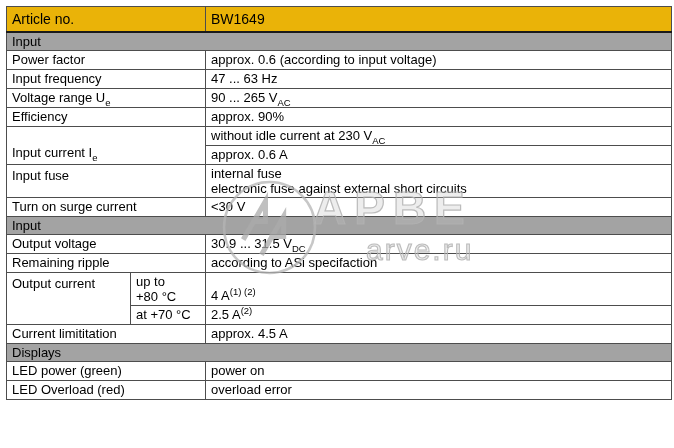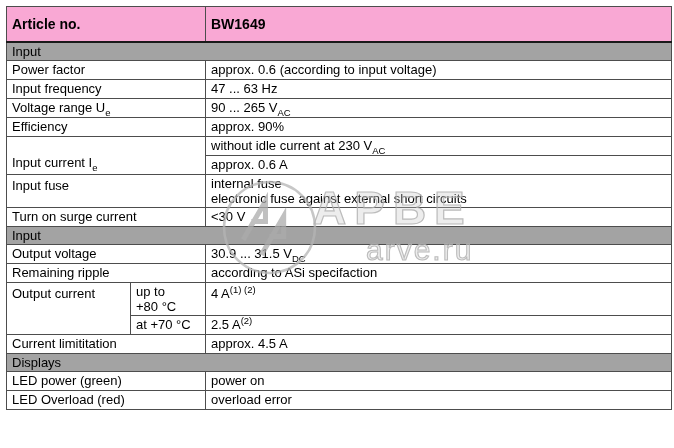--- a/index.html
+++ b/index.html
@@ -20,24 +20,24 @@
     font-size: 13px;
   }
   table.spec td {
     border: 1px solid #4d4d4d;
     padding: 1px 5px;
     height: 19px;
     vertical-align: middle;
     background: #ffffff;
   }
   tr.hdr td {
-    background: #f9a8d4;
-    font-weight: bold;
+    background: #eab308;
+    font-weight: normal;
     font-size: 14px;
-    height: 35px;
+    height: 25px;
     border-bottom: 2px solid #1a1a1a;
   }
   tr.sec td {
     background: #a3a3a3;
     font-weight: normal;
     height: 15px;
   }
   td.lbl { text-align: left; }
   td.val { text-align: left; }
   td.twoline div { line-height: 15px; }
@@ -136,21 +136,21 @@
       <td class="lbl" colspan="2">Remaining ripple</td>
       <td class="val">according to ASi specifaction</td>
     </tr>
 
     <tr>
       <td class="lbl" rowspan="2" style="vertical-align:top; padding-top:3px;">Output current</td>
       <td class="lbl twoline" style="vertical-align:top; padding-top:1px;">
         <div>up to</div>
         <div>+80 °C</div>
       </td>
-      <td class="val" style="vertical-align:top; padding-top:3px;"><span>4 A</span><sup>(1) (2)</sup></td>
+      <td class="val" style="vertical-align:top; padding-top:15px;"><span>4 A</span><sup>(1) (2)</sup></td>
     </tr>
     <tr>
       <td class="lbl">at +70 °C</td>
       <td class="val"><span>2.5 A</span><sup>(2)</sup></td>
     </tr>
 
     <tr>
       <td class="lbl" colspan="2">Current limititation</td>
       <td class="val">approx. 4.5 A</td>
     </tr>

